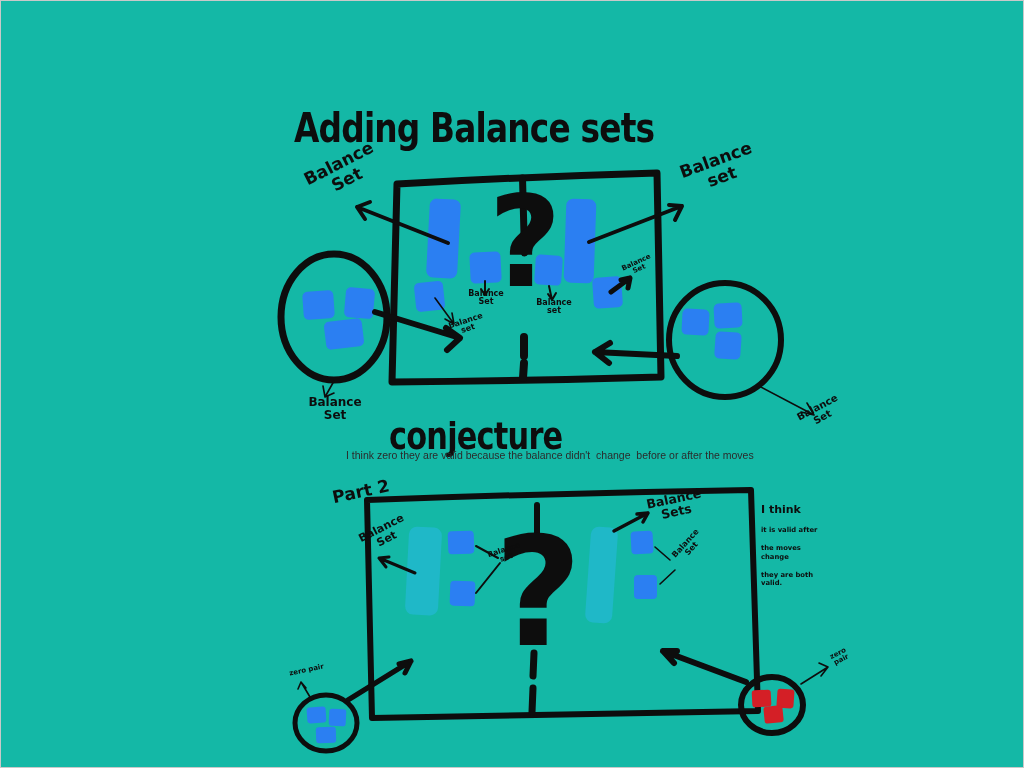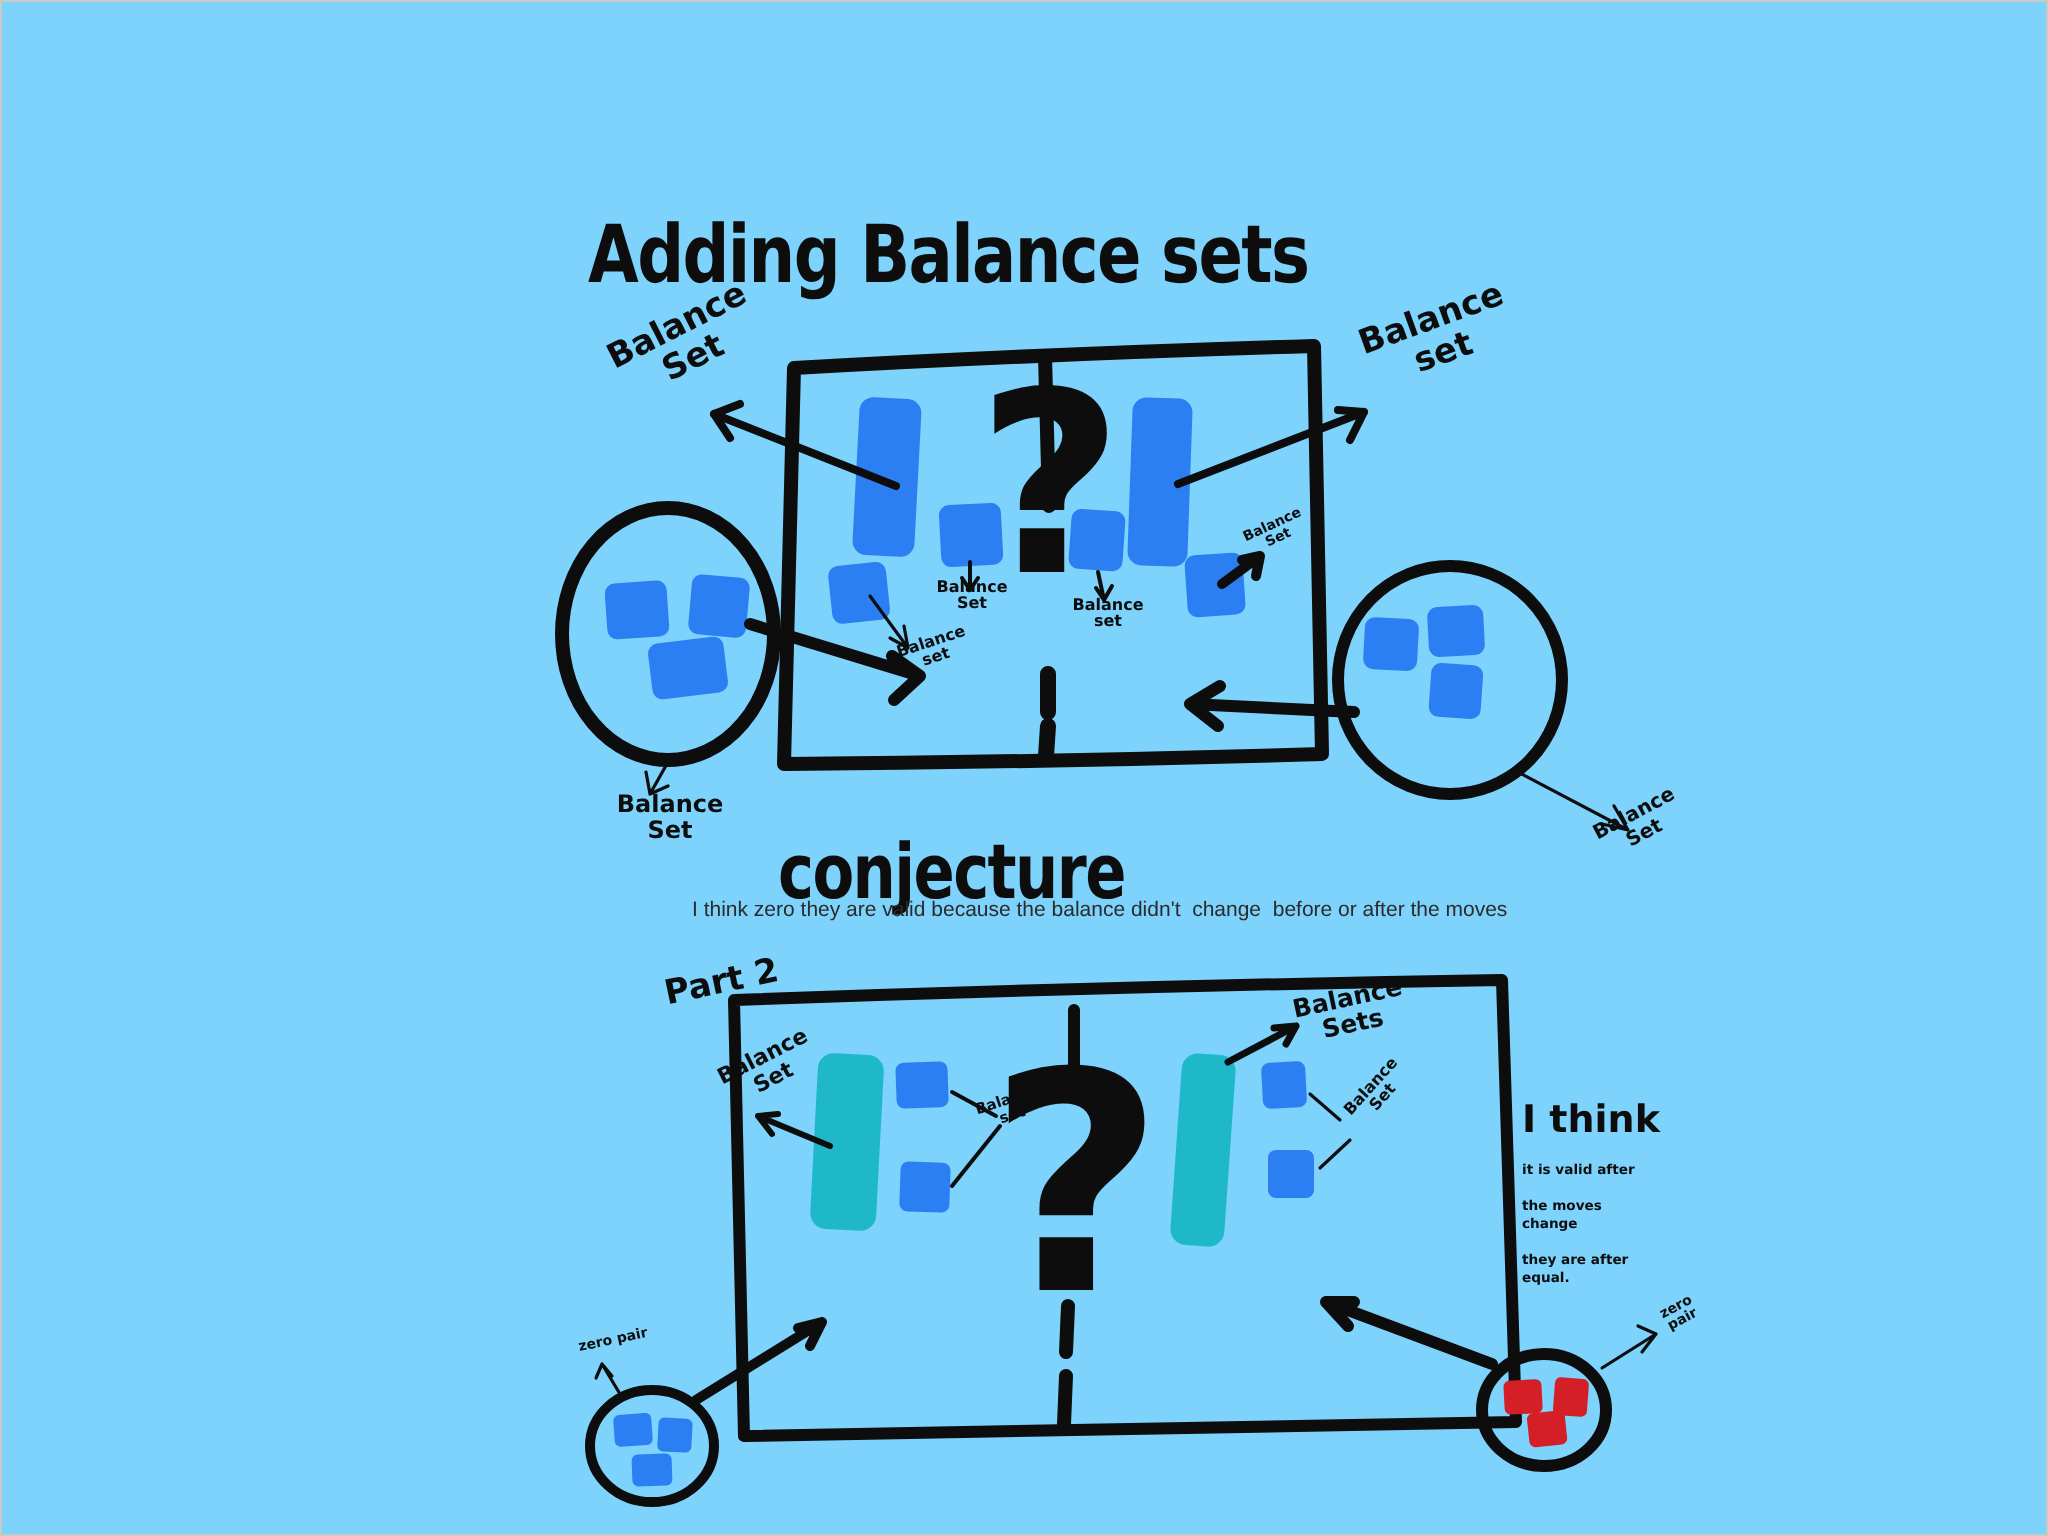--- a/index.html
+++ b/index.html
@@ -1,16 +1,16 @@
 <!DOCTYPE html>
 <html><head>
 <meta charset="utf-8">
 <style>
   html,body{margin:0;padding:0;background:#ffffff;}
-  .canvas{position:relative;width:1024px;height:768px;background:#7dd3fc;
+  .canvas{position:relative;width:1024px;height:768px;background:#14b8a6;
           border:1px solid #c9c9c9;box-sizing:border-box;overflow:hidden;
           font-family:"DejaVu Sans",sans-serif;}
   svg.strokes{position:absolute;left:0;top:0;}
   .ink{stroke:#0d0d0d;fill:none;stroke-linecap:round;stroke-linejoin:round;}
   .t{position:absolute;color:#0d0d0d;font-weight:bold;line-height:1.05;}
   .center{text-align:center;}
   .title{left:293px;top:106px;font-size:40px;letter-spacing:-1px;
          transform:scaleX(.82);transform-origin:left top;white-space:nowrap;}
   .qmark{font-weight:800;}
   .q-top{left:484px;top:176px;width:80px;font-size:126px;}
@@ -26,21 +26,21 @@
   .conj{left:388px;top:416px;font-size:38px;letter-spacing:-1px;
         transform:scaleX(.8);transform-origin:left top;white-space:nowrap;}
   .conj-body{left:345px;top:449px;font-size:10.5px;font-weight:normal;color:#2b2b2b;
              font-family:"Liberation Sans",sans-serif;white-space:pre;}
   .part2{left:331px;top:481px;width:70px;font-size:17px;transform:rotate(-12deg);}
   .bal-bl{left:352px;top:521px;width:62px;font-size:11px;transform:rotate(-27deg);}
   .bal-mid{left:486px;top:545px;width:36px;font-size:7.5px;transform:rotate(-18deg);}
   .bal-sets{left:645px;top:491px;width:58px;font-size:12.5px;transform:rotate(-12deg);}
   .bal-r{left:666px;top:537px;width:44px;font-size:8px;transform:rotate(-48deg);}
   .note{left:760px;top:503px;width:70px;}
-  .note-head{font-size:19px;margin-bottom:1px;margin-top:47px;}
+  .note-head{font-size:11px;margin-bottom:1px;}
   .note-line{font-size:6.8px;line-height:1.25;margin-top:10px;}
   .zp-l{left:288px;top:665px;width:44px;font-size:7px;transform:rotate(-12deg);}
   .zp-r{left:827px;top:649px;width:24px;font-size:7px;transform:rotate(-28deg);}
 </style>
 </head>
 <body>
 
 <div class="canvas">
 
   <svg class="strokes" width="1024" height="768" viewBox="0 0 1024 768">
@@ -128,18 +128,18 @@
   <div class="t qmark q-bottom center">?</div>
   <div class="t bal-bl center">Balance Set</div>
   <div class="t bal-mid center">Balance set</div>
   <div class="t bal-sets center">Balance Sets</div>
   <div class="t bal-r center">Balance Set</div>
 
   <div class="t note">
     <div class="note-head">I think</div>
     <div class="note-line">it is valid after</div>
     <div class="note-line">the moves change</div>
-    <div class="note-line">they are after equal.</div>
+    <div class="note-line">they are both valid.</div>
   </div>
 
   <div class="t zp-l">zero pair</div>
   <div class="t zp-r center">zero pair</div>
 </div>
 
 </body></html>

